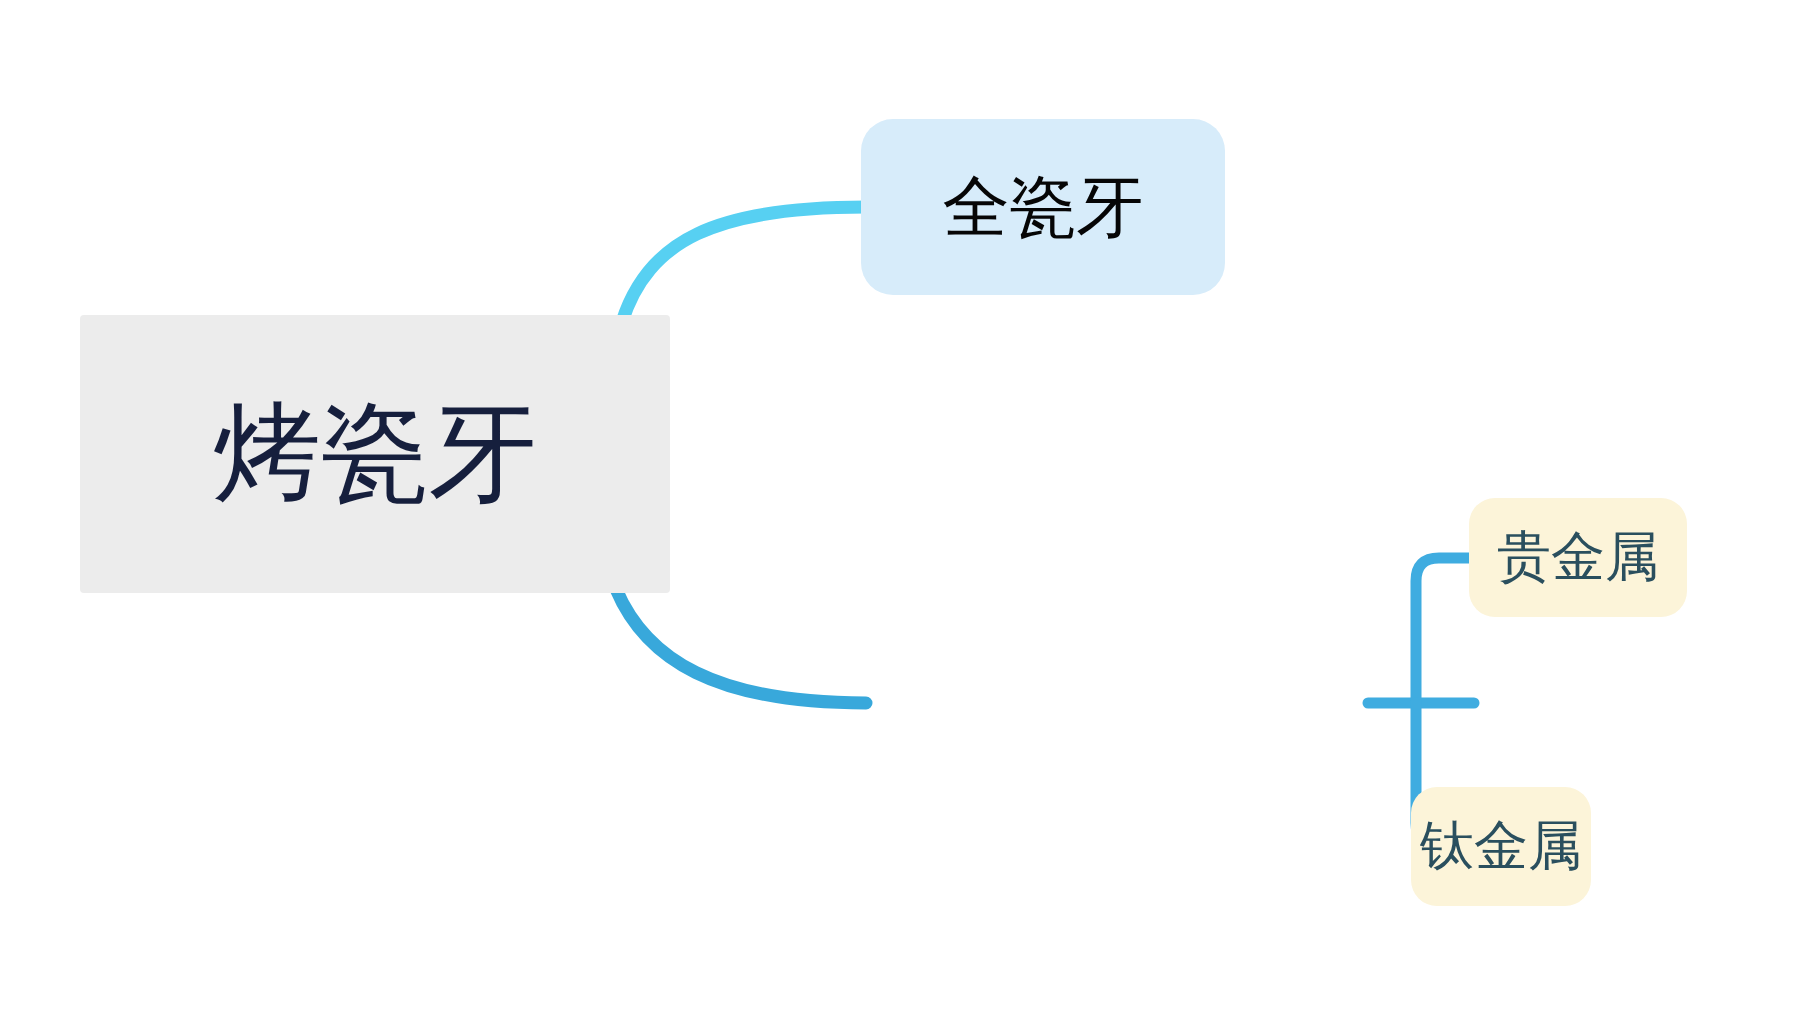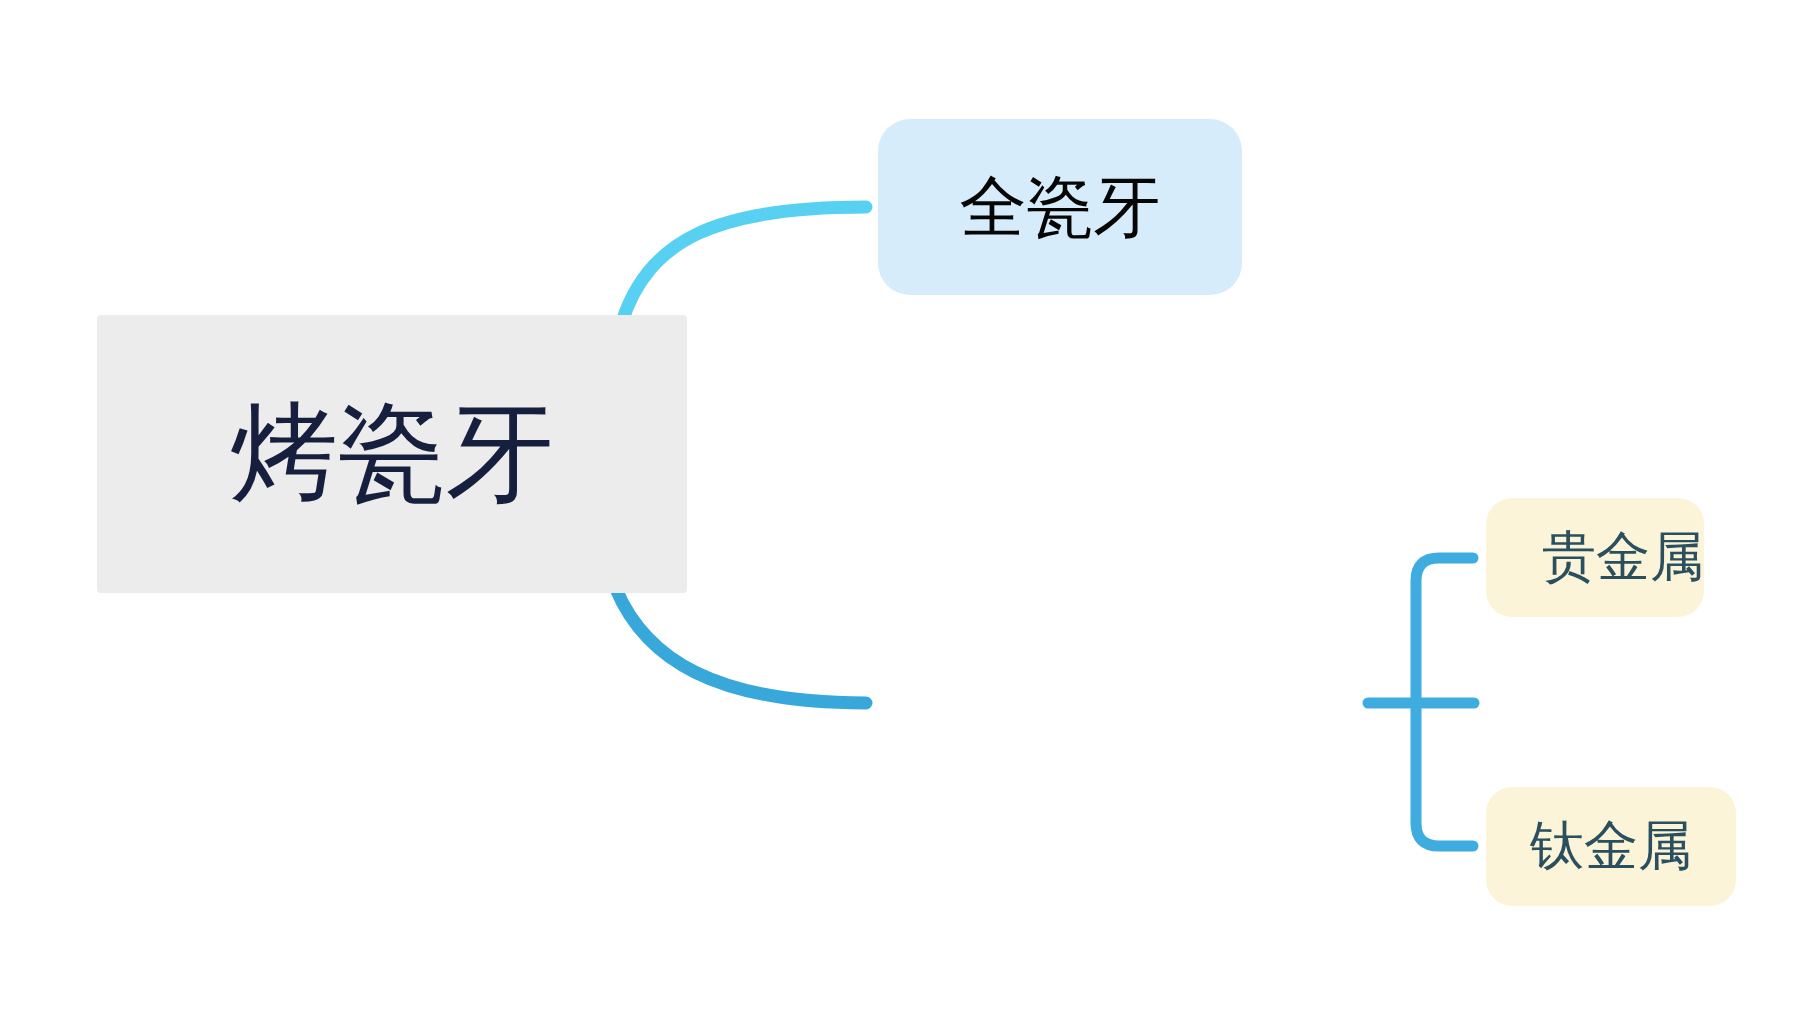--- a/index.html
+++ b/index.html
@@ -35,21 +35,20 @@
     z-index: 1;
   }
   .node {
     position: absolute;
     display: flex;
     align-items: center;
     justify-content: center;
     z-index: 2;
     white-space: nowrap;
     cursor: default;
-    margin-left: 17px;
   }
   .node-root {
     left: 80px; top: 315px;
     width: 590px; height: 278px;
     background: var(--root-bg);
     border-radius: 4px;
     color: var(--root-text);
     font-size: 108px;
     font-weight: 500;
   }
@@ -71,23 +70,23 @@
     font-size: 67px;
     font-weight: 500;
   }
   .node-leaf {
     background: var(--leaf-bg);
     border-radius: 26px;
     color: var(--leaf-text);
     font-size: 54px;
     font-weight: 500;
   }
-  .leaf-precious     { left: 1469px; top: 498px; width: 218px; height: 119px; justify-content: flex-end; }
+  .leaf-precious     { left: 1469px; top: 498px; width: 218px; height: 119px; }
   .leaf-non-precious { left: 1470px; top: 645px; width: 263px; height: 122px; }
-  .leaf-titanium     { left: 1469px; top: 787px; width: 250px; height: 119px; }
+  .leaf-titanium     { left: 1411px; top: 787px; width: 180px; height: 119px; }
 
   .edge-top-path     { stroke: var(--edge-top);     stroke-width: 13px; fill: none; stroke-linecap: round; }
   .edge-bottom-path  { stroke: var(--edge-bottom);  stroke-width: 13px; fill: none; stroke-linecap: round; }
   .edge-bracket-path { stroke: var(--edge-bracket); stroke-width: 11px; fill: none; stroke-linecap: round; }
 </style>
 </head>
 <body>
 
 <div class="canvas">
 

